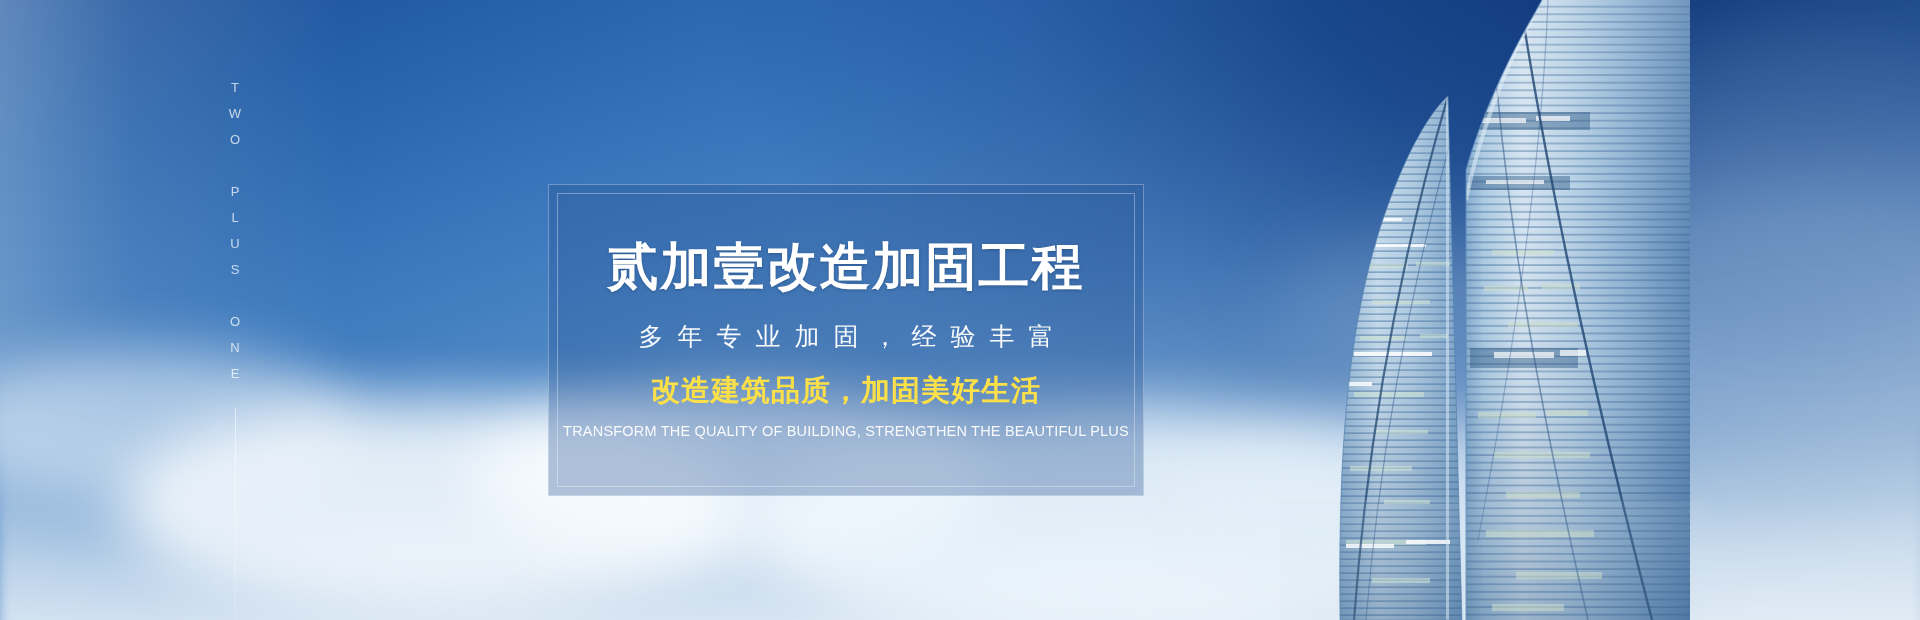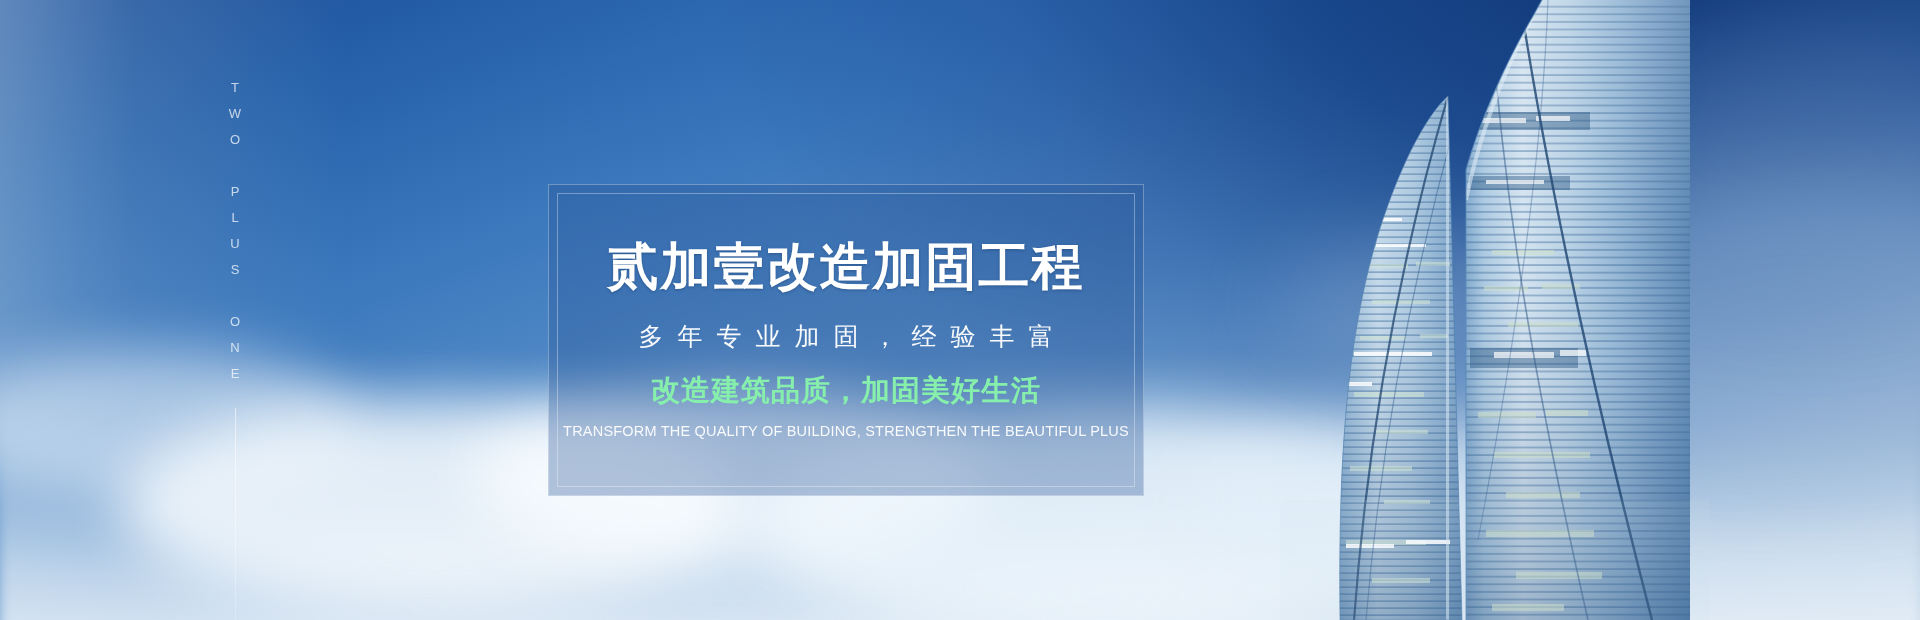--- a/index.html
+++ b/index.html
@@ -165,21 +165,21 @@
     color: rgba(255,255,255,0.96);
     letter-spacing: 14px;
     line-height: 1;
     white-space: nowrap;
     text-indent: 14px;
   }
   .tagline {
     margin-top: 27px;
     font-size: 29px;
     font-weight: 700;
-    color: #86efac;
+    color: #fde047;
     letter-spacing: 1px;
     line-height: 1;
     white-space: nowrap;
   }
   .engline {
     margin-top: 19px;
     font-size: 14.5px;
     font-weight: 400;
     color: rgba(255,255,255,0.93);
     letter-spacing: 0.2px;

